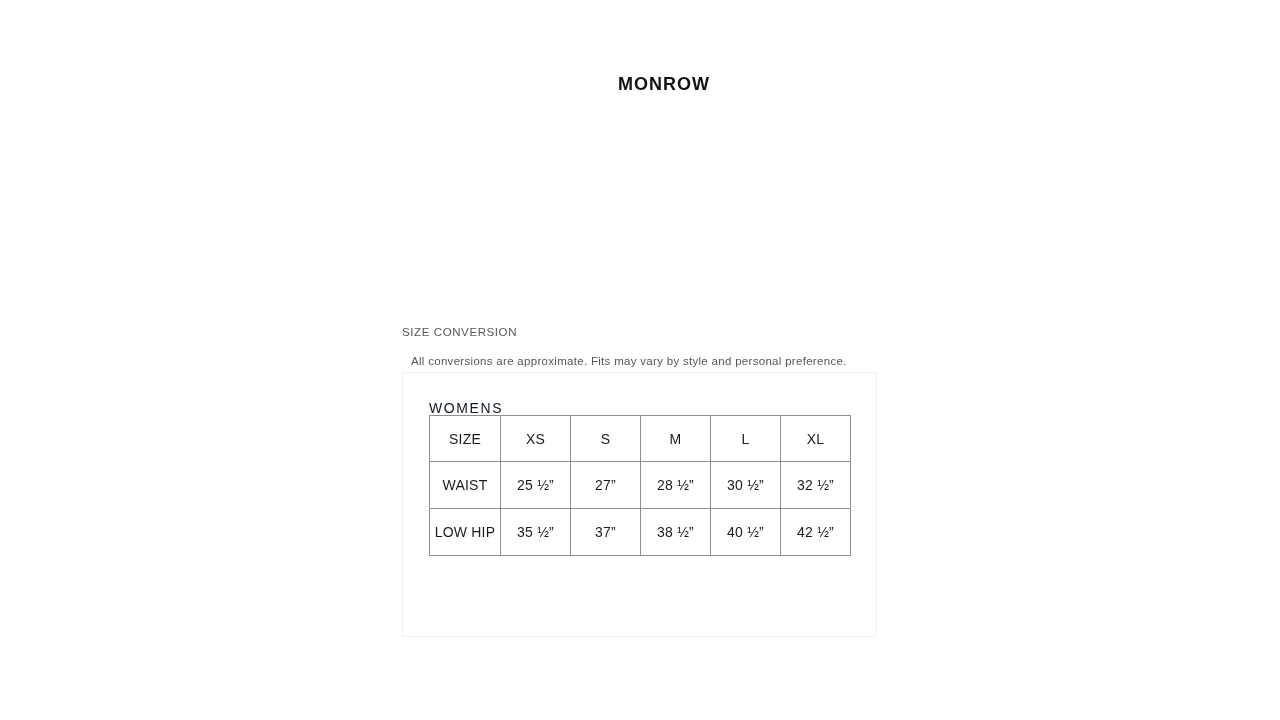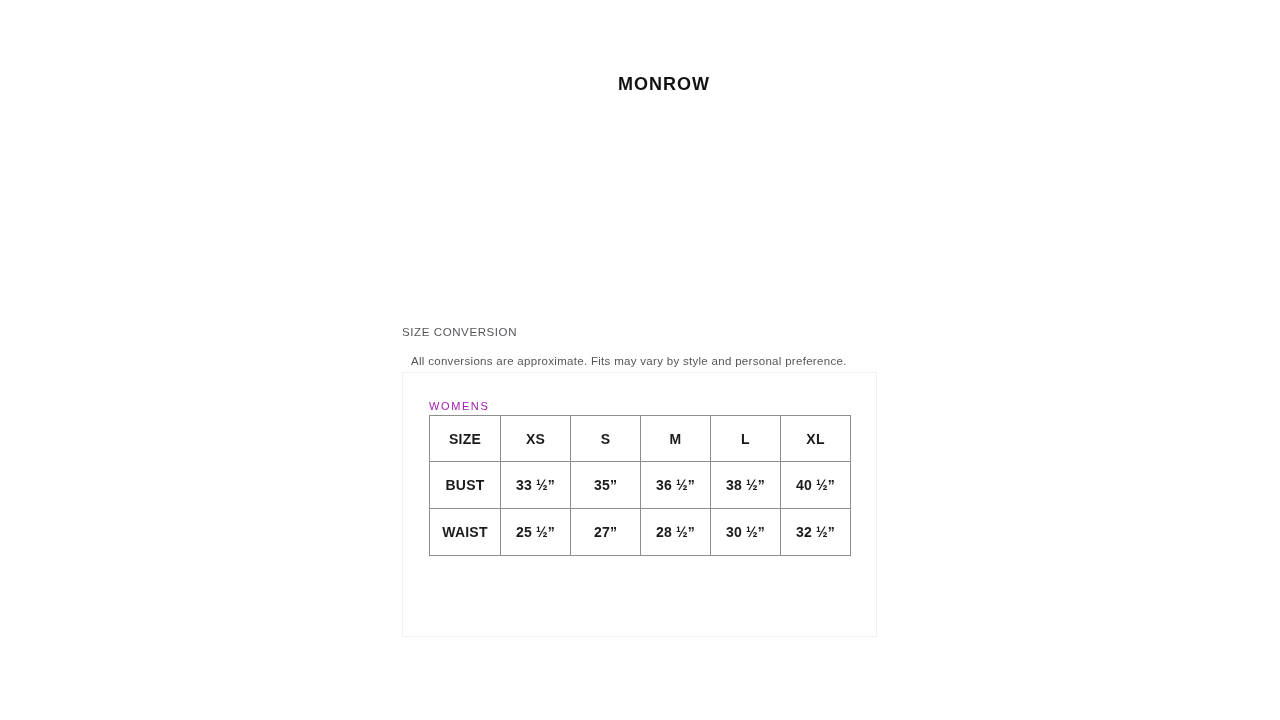--- a/index.html
+++ b/index.html
@@ -39,37 +39,37 @@
   .panel {
     position: absolute;
     left: 402px; top: 372px;
     width: 475px; height: 265px;
     border: 1px solid #f0f0f1;
     background: #ffffff;
   }
   .group-label {
     position: absolute;
     left: 26px; top: 27px;
-    font-size: 11px;
+    font-size: 14px;
     letter-spacing: 1.6px;
-    color: #a21caf;
+    color: #0f172a;
   }
   table.size-table {
     position: absolute;
     left: 26px; top: 42px;
     border-collapse: collapse;
     table-layout: fixed;
   }
   table.size-table th,
   table.size-table td {
     border: 1px solid #8e8e8e;
     text-align: center;
     vertical-align: middle;
     font-size: 14px;
-    font-weight: bold;
+    font-weight: normal;
     color: #1b1b1b;
     letter-spacing: 0.2px;
     width: 70px;
   }
   table.size-table th:first-child,
   table.size-table td:first-child { width: 71px; }
   table.size-table thead th { height: 46px; }
   table.size-table tbody td { height: 47px; }
 </style>
 </head>
@@ -90,30 +90,30 @@
         <th>SIZE</th>
         <th>XS</th>
         <th>S</th>
         <th>M</th>
         <th>L</th>
         <th>XL</th>
       </tr>
     </thead>
     <tbody>
       <tr>
-        <td>BUST</td>
-        <td>33 ½”</td>
-        <td>35”</td>
-        <td>36 ½”</td>
-        <td>38 ½”</td>
-        <td>40 ½”</td>
-      </tr>
-      <tr>
         <td>WAIST</td>
         <td>25 ½”</td>
         <td>27”</td>
         <td>28 ½”</td>
         <td>30 ½”</td>
         <td>32 ½”</td>
       </tr>
+      <tr>
+        <td>LOW HIP</td>
+        <td>35 ½”</td>
+        <td>37”</td>
+        <td>38 ½”</td>
+        <td>40 ½”</td>
+        <td>42 ½”</td>
+      </tr>
     </tbody>
   </table>
 </div>
 
 </body></html>

